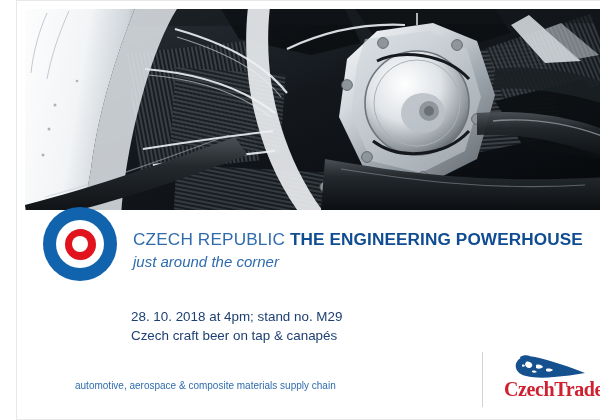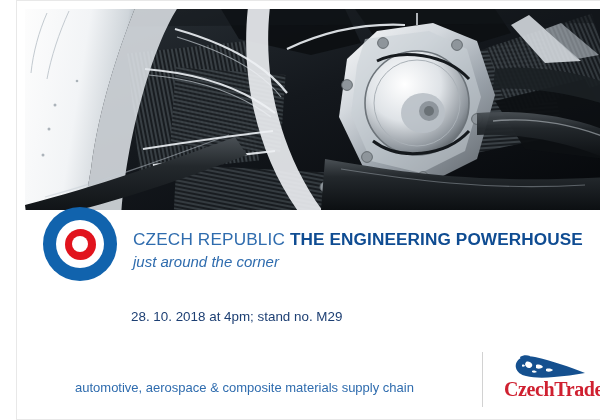--- a/index.html
+++ b/index.html
@@ -122,21 +122,21 @@
     font-size: 13.4px;
     color: #1d3f73;
     white-space: nowrap;
   }
 
   
   .footer-tag {
     position: absolute;
     left: 58px;
     top: 379px;
-    font-size: 13px;
+    font-size: 10px;
     color: #2f6cae;
     white-space: nowrap;
   }
   .divider {
     position: absolute;
     left: 465px;
     top: 351px;
     width: 1px;
     height: 55px;
     background: #d2d2d2;
@@ -319,20 +319,21 @@
     <div class="ring-red"></div>
     <div class="ring-core"></div>
   </div>
 
   <div class="brandline">
     <span class="brand-a">CZECH REPUBLIC </span><span class="brand-b">THE ENGINEERING POWERHOUSE</span>
   </div>
   <div class="tagline">just around the corner</div>
 
   <div class="event-line2">28. 10. 2018 at 4pm; stand no. M29</div>
+  <div class="event-line3">Czech craft beer on tap &amp; canapés</div>
 
   <div class="footer-tag">automotive, aerospace &amp; composite materials supply chain</div>
   <div class="divider"></div>
 
   <div class="ct-logo">
     <div class="ct-mark">
       <svg viewBox="0 0 78 26">
         <g fill="#15508f">
           <path d="M75 19 C60 13 42 7 25 3 C20 2 15 2 11 4 C7 6 5 10 6 14 C7 18 11 21 16 22 C24 24 34 24 44 23 C54 22 65 21 75 19 Z"></path>
           <path d="M10 3 C13 1 17 1 20 2 L19 6 C16 5 13 5 11 6 Z"></path>

